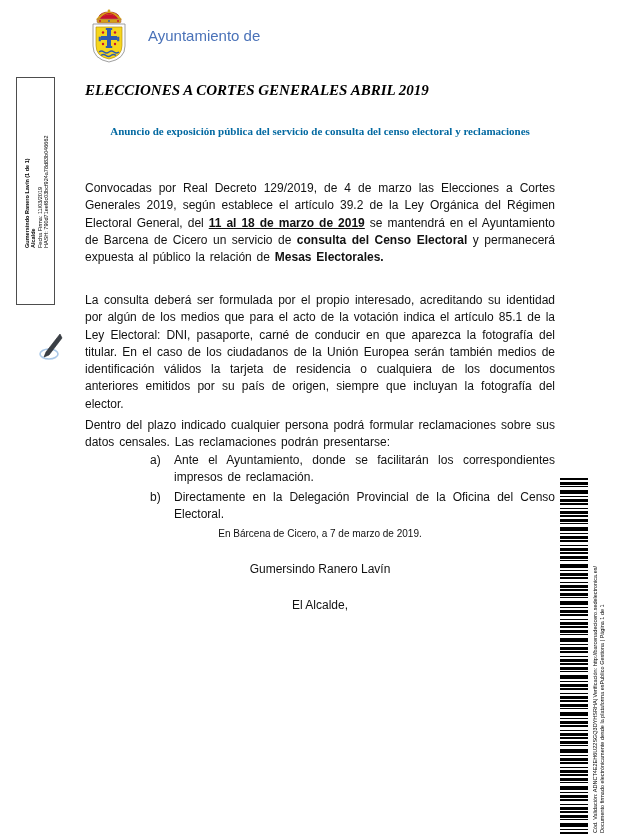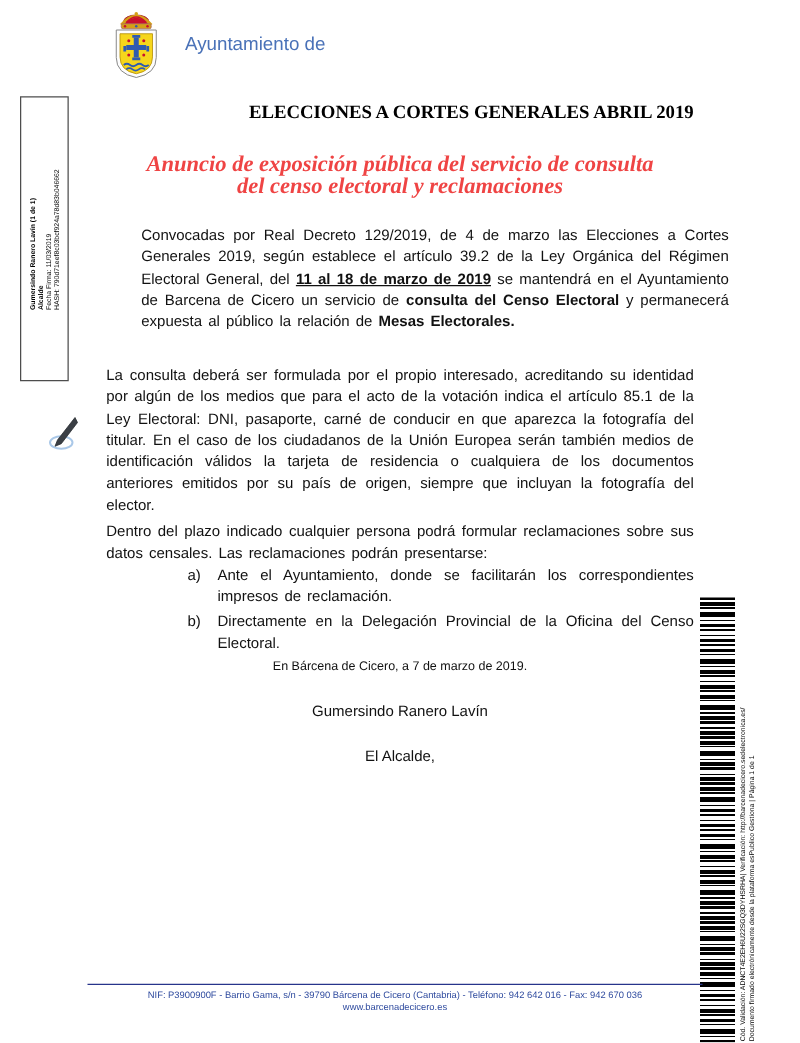--- a/index.html
+++ b/index.html
@@ -13,28 +13,28 @@
 
   
   .sigbox{position:absolute;left:16px;top:77px;width:37px;height:226px;border:1px solid #4d4d4d;background:#fff;}
   .sigtext{position:absolute;left:24px;top:248px;width:162px;transform:rotate(-90deg);
            transform-origin:0 0;font-size:5.5px;line-height:6.4px;color:#000;white-space:nowrap;}
   .sigtext .b{font-weight:bold;}
   .penicon{position:absolute;left:21px;top:252px;}
 
   
   .content{position:absolute;left:85px;top:0;width:470px;}
-  .title{position:absolute;top:82px;width:470px;text-align:right;
-         font-family:"Liberation Serif",serif;font-weight:bold;font-size:15px;color:#000;}
+  .title{position:absolute;top:82px;width:470px;text-align:left;
+         font-family:"Liberation Serif",serif;font-weight:bold;font-size:15px;color:#000;font-style:italic;}
   .subtitle{position:absolute;top:123px;left:20px;width:430px;text-align:center;
-            font-family:"Liberation Serif",serif;font-weight:bold;font-style:italic;
-            font-size:18px;line-height:17px;color:#ef4444;}
+            font-family:"Liberation Serif",serif;font-weight:bold;
+            font-size:11px;line-height:17px;color:#0369a1;}
   .para{position:absolute;width:470px;font-size:12px;line-height:17.3px;
         text-align:justify;word-spacing:1.5px;}
-  .p1{top:180px;margin-left:28px;} .p2{top:292px;} .p3{top:417px;}
+  .p1{top:180px;} .p2{top:292px;} .p3{top:417px;}
   .bold{font-weight:bold;}
   .dates{font-weight:bold;text-decoration:underline;}
   .li{position:absolute;left:0;width:470px;padding-left:89px;box-sizing:border-box;
       font-size:12px;line-height:17.3px;text-align:justify;word-spacing:1.5px;}
   .li .marker{position:absolute;left:65px;top:0;}
   .lia{top:452px;} .lib{top:489px;}
   .dateline{position:absolute;top:528px;width:470px;text-align:center;font-size:10px;}
   .sigrole{position:absolute;top:598px;width:470px;text-align:center;font-size:12px;}
   .signame{position:absolute;top:562px;width:470px;text-align:center;font-size:12px;}
 
@@ -130,18 +130,14 @@
     <div class="sigrole">El Alcalde,</div>
     <div class="signame">Gumersindo Ranero Lavín</div>
   </div>
 
   <div class="barcode"></div>
   <div class="vright">
     <div>Cód. Validación: ADNCT4E2EH6U22SGQ3DYHSRHA| Verificación: http://barcenadecicero.sedelectronica.es/</div>
     <div>Documento firmado electrónicamente desde la plataforma esPublico Gestiona | Página 1 de 1</div>
   </div>
 
-  <div class="footer">
-    <div>NIF: P3900900F - Barrio Gama, s/n - 39790 Bárcena de Cicero (Cantabria) - Teléfono: 942 642 016 - Fax: 942 670 036</div>
-    <div>www.barcenadecicero.es</div>
-  </div>
 
 </div>
 
 </body></html>

